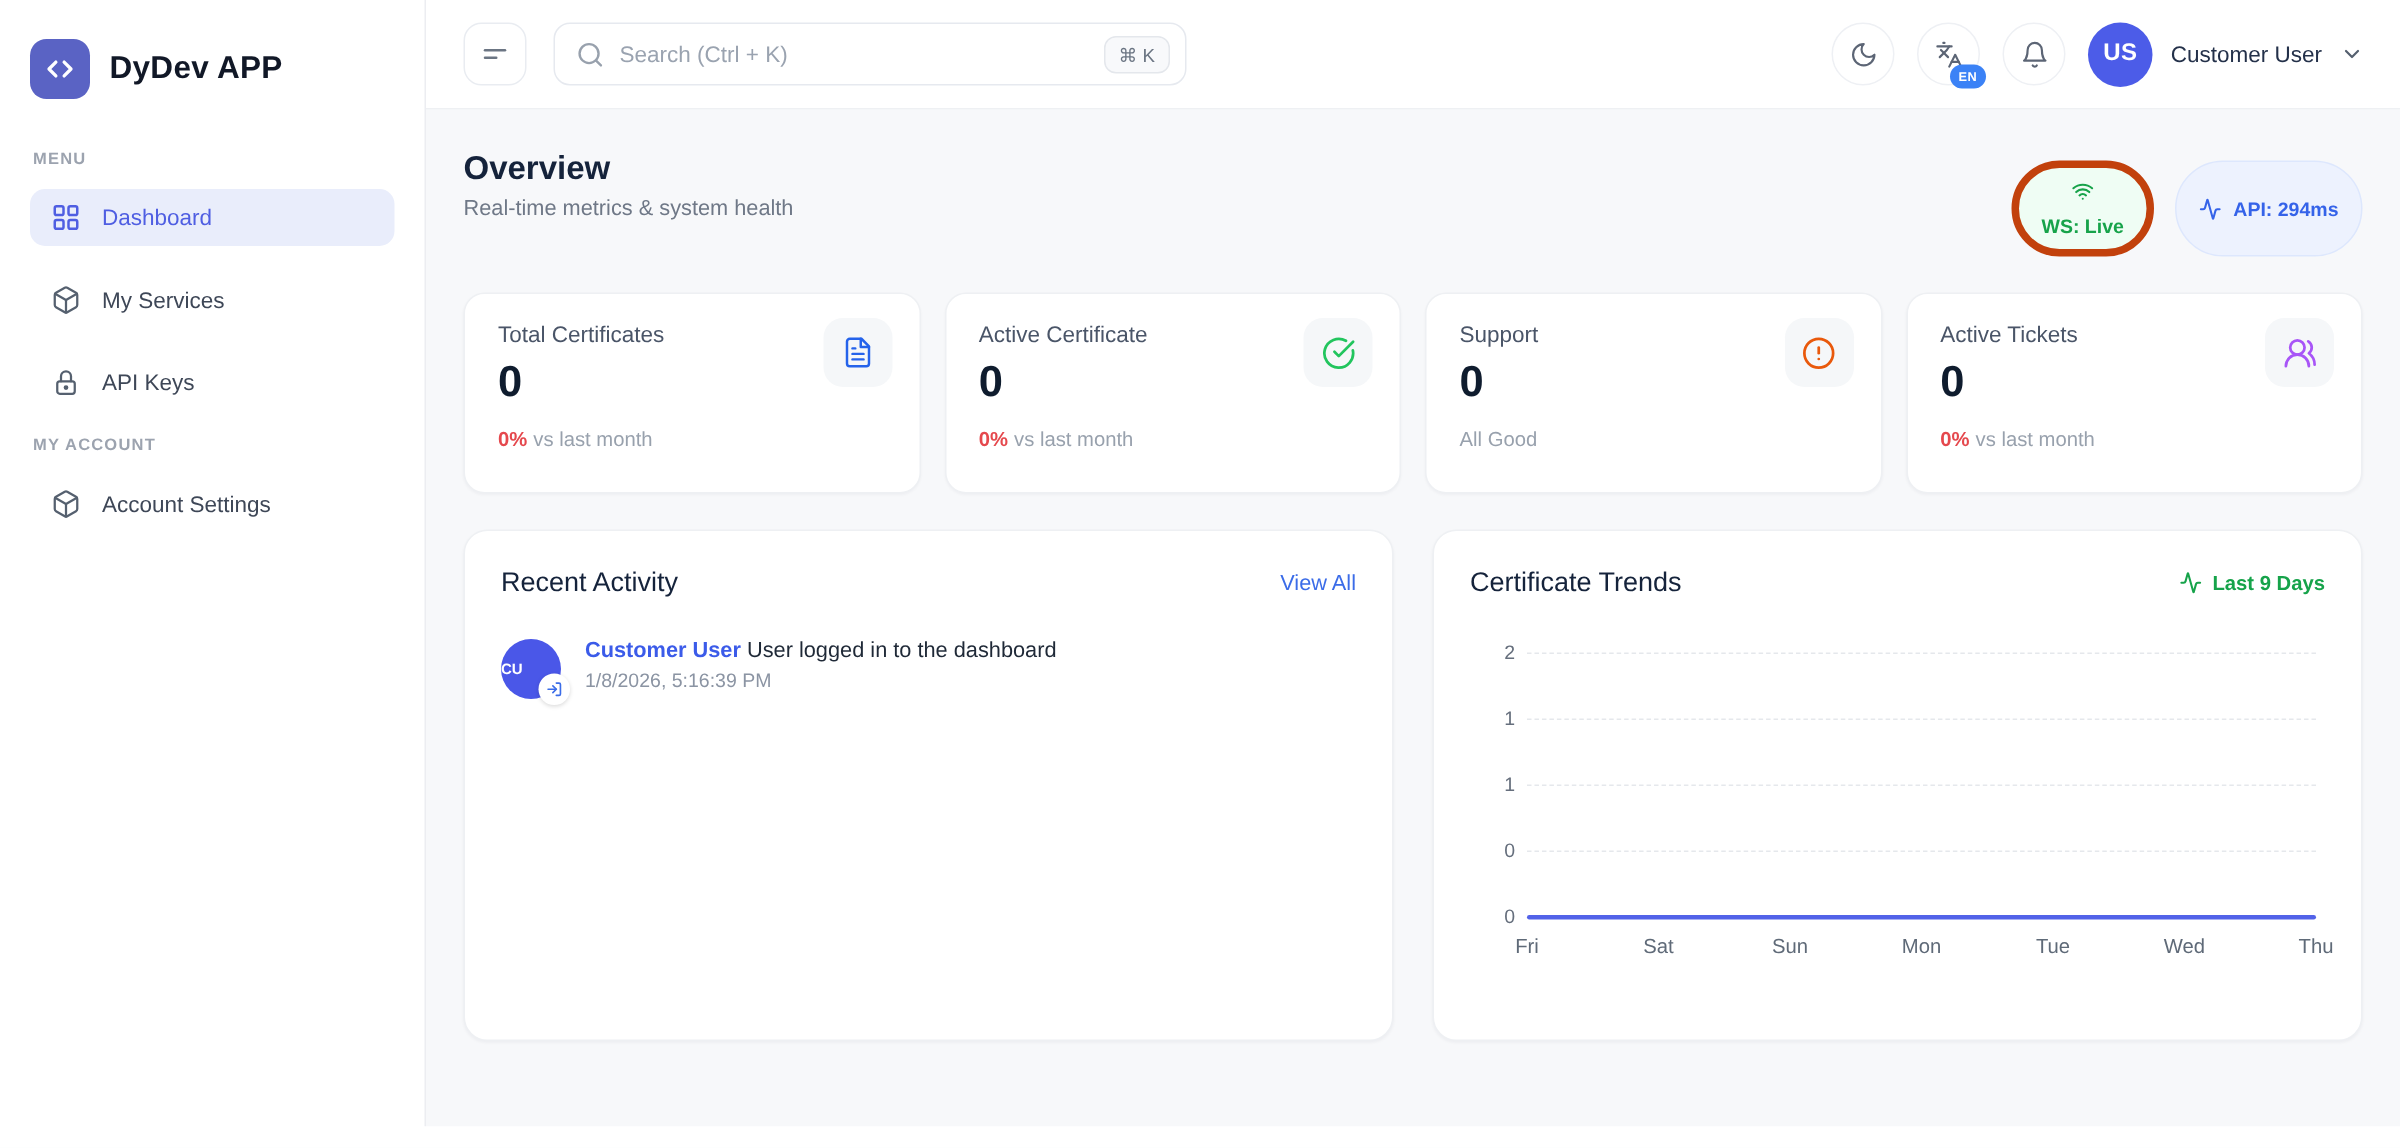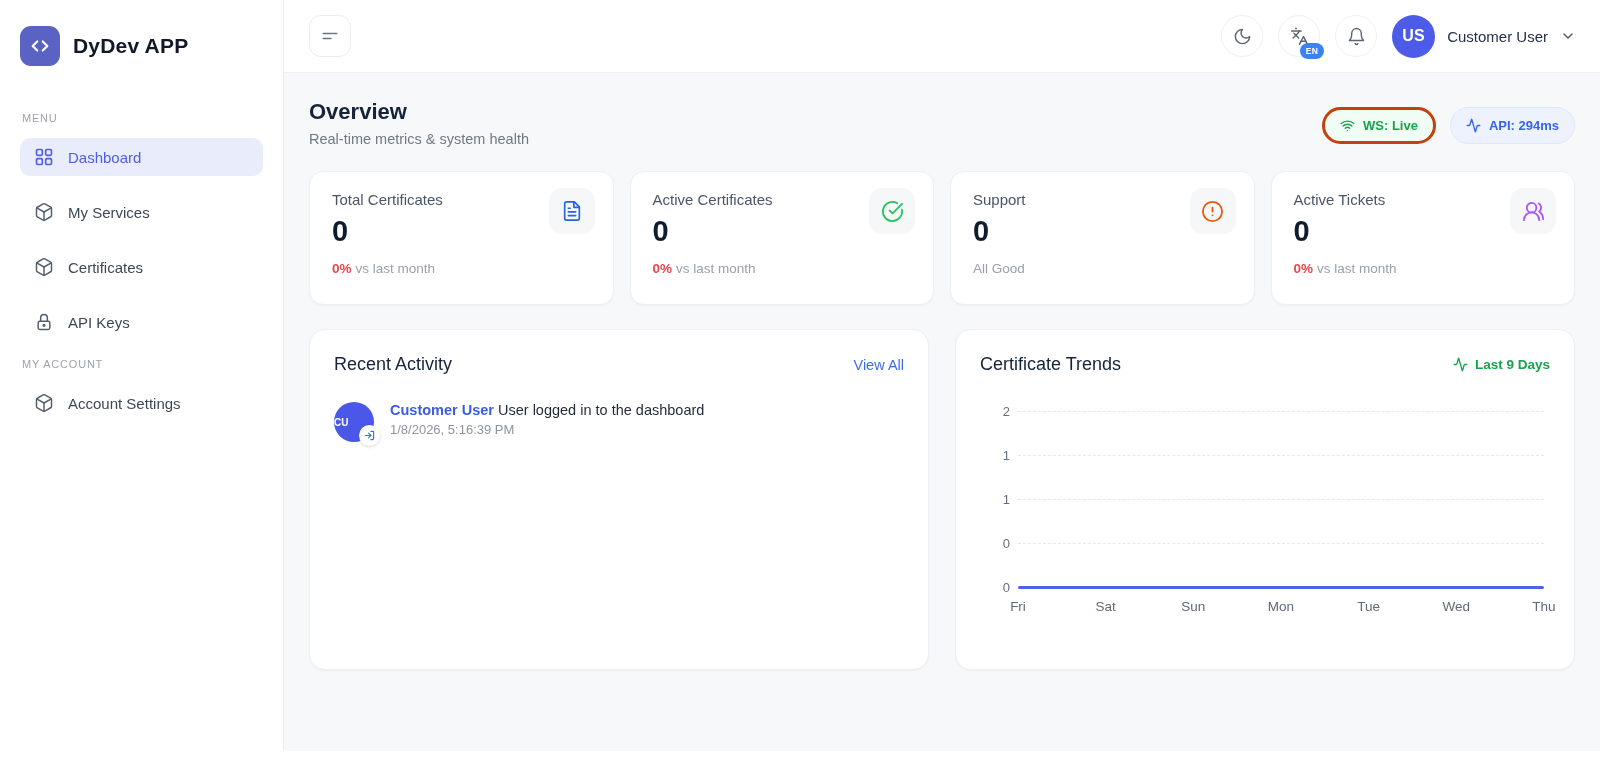--- a/index.html
+++ b/index.html
@@ -4,21 +4,21 @@
 <style>
   * { margin:0; padding:0; box-sizing:border-box; }
   html,body { width:1600px; height:765px; background:#ffffff; font-family:"Liberation Sans","DejaVu Sans",sans-serif; }
   .app { display:flex; width:1600px; height:751px; overflow:hidden; }
 
   
   .sidebar { width:284px; min-width:284px; background:#ffffff; border-right:1px solid #ecedf1; padding:20px 20px 0 20px; }
   .logo-row { display:flex; align-items:center; gap:13px; padding:6px 0 26px 0; }
   .logo-box { width:40px; height:40px; border-radius:11px; background:#5a63c4; display:flex; align-items:center; justify-content:center; color:#fff; }
   .app-title { font-size:21px; font-weight:800; color:#111827; letter-spacing:.2px; }
-  .section-label { font-size:11px; font-weight:400; letter-spacing:.8px; color:#9ca3af; margin:20px 0 14px 2px; }
+  .section-label { font-size:11px; font-weight:700; letter-spacing:.8px; color:#9ca3af; margin:8px 0 14px 2px; }
   .nav-item { display:flex; align-items:center; gap:14px; height:38px; padding:0 14px; border-radius:10px; color:#3e4757; font-size:15px; font-weight:500; cursor:pointer; margin-bottom:17px; }
   .nav-item .nv-icon { color:#55606f; display:flex; }
   .nav-item.active { background:#e9edfb; color:#4f5ee2; }
   .nav-item.active .nv-icon { color:#4f5ee2; }
   .sidebar .account-label { margin-top:12px; }
 
   
   .main-col { flex:1; display:flex; flex-direction:column; background:#f7f8fa; }
   .topbar { height:73px; background:#ffffff; border-bottom:1px solid #eef0f3; display:flex; align-items:center; padding:0 24px 0 25px; gap:18px; }
   .icon-sq-btn { width:42px; height:42px; border:1px solid #e9ecf1; border-radius:12px; background:#fff; display:flex; align-items:center; justify-content:center; color:#6b7583; cursor:pointer; }
@@ -33,21 +33,21 @@
   .avatar { width:43px; height:43px; border-radius:50%; background:#4c5ce8; color:#fff; font-size:16px; font-weight:700; display:flex; align-items:center; justify-content:center; letter-spacing:.3px; }
   .user-name { font-size:15px; color:#24314a; font-weight:500; }
   .chev { color:#55606f; display:flex; }
 
   .content { flex:1; padding:26px 25px 0 25px; overflow:hidden; }
   .page-head { display:flex; align-items:flex-start; justify-content:space-between; margin-bottom:24px; }
   .page-title { font-size:22px; font-weight:800; color:#15233b; margin-bottom:6px; }
   .page-sub { font-size:14.5px; color:#6f7887; }
   .head-badges { display:flex; gap:14px; margin-top:8px; }
   .pill { display:flex; align-items:center; gap:8px; border-radius:999px; padding:8px 15px; font-size:13px; font-weight:600; }
-  .pill.ws { background:#effdf4; border:3px solid #c2410c; color:#17a34a; }
+  .pill.ws { background:#effdf4; border:5px solid #c2410c; color:#17a34a;flex-direction:column; }
   .pill.api { background:#edf2fe; border:1px solid #dde7fd; color:#3563e9; }
 
   
   .stats-grid { display:grid; grid-template-columns:repeat(4,1fr); gap:16px; margin-bottom:24px; }
   .stat-card { background:#fff; border:1px solid #eef0f3; border-radius:14px; padding:19px 22px 18px 22px; box-shadow:0 1px 2px rgba(16,24,40,.04); height:134px; position:relative; }
   .stat-title { font-size:15px; color:#4a5568; font-weight:500; }
   .stat-value { font-size:29px; font-weight:800; color:#0f1c2e; margin-top:7px; }
   .stat-foot { font-size:13.5px; color:#98a1ad; margin-top:13px; }
   .stat-foot .delta { color:#e5484d; font-weight:700; margin-right:4px; }
   .icon-box { position:absolute; top:16px; right:18px; width:46px; height:46px; border-radius:13px; background:#f5f7f9; display:flex; align-items:center; justify-content:center; }
@@ -111,30 +111,20 @@
       <span class="nv-icon">
         <svg width="20" height="20" viewBox="0 0 24 24" fill="none" stroke="currentColor" stroke-width="1.8" stroke-linecap="round" stroke-linejoin="round">
             <path d="M21 16V8a2 2 0 0 0-1-1.73l-7-4a2 2 0 0 0-2 0l-7 4A2 2 0 0 0 3 8v8a2 2 0 0 0 1 1.73l7 4a2 2 0 0 0 2 0l7-4A2 2 0 0 0 21 16z"></path>
             <path d="M3.27 6.96 12 12.01l8.73-5.05"></path>
             <path d="M12 22.08V12"></path>
           </svg>
       </span>
       <span>My Services</span>
     </div>
 
-    <div class="nav-item">
-      <span class="nv-icon">
-        <svg width="20" height="20" viewBox="0 0 24 24" fill="none" stroke="currentColor" stroke-width="1.8" stroke-linecap="round" stroke-linejoin="round">
-            <path d="M21 16V8a2 2 0 0 0-1-1.73l-7-4a2 2 0 0 0-2 0l-7 4A2 2 0 0 0 3 8v8a2 2 0 0 0 1 1.73l7 4a2 2 0 0 0 2 0l7-4A2 2 0 0 0 21 16z"></path>
-            <path d="M3.27 6.96 12 12.01l8.73-5.05"></path>
-            <path d="M12 22.08V12"></path>
-          </svg>
-      </span>
-      <span>Certificates</span>
-    </div>
 
     <div class="nav-item">
       <span class="nv-icon">
         <svg width="20" height="20" viewBox="0 0 24 24" fill="none" stroke="currentColor" stroke-width="1.8" stroke-linecap="round" stroke-linejoin="round">
             <rect x="5" y="11" width="14" height="10" rx="2"></rect>
             <path d="M8 11V7a4 4 0 0 1 8 0v4"></path>
             <circle cx="12" cy="16" r="1"></circle>
           </svg>
       </span>
       <span>API Keys</span>
@@ -161,20 +151,30 @@
     <header class="topbar">
       <button class="icon-sq-btn">
         <span style="display:flex">
           <svg width="20" height="20" viewBox="0 0 24 24" fill="none" stroke="currentColor" stroke-width="2" stroke-linecap="round">
               <line x1="4" y1="9" x2="20" y2="9"></line>
               <line x1="4" y1="15" x2="13" y2="15"></line>
             </svg>
         </span>
       </button>
 
+      <div class="search-box">
+        <span style="display:flex">
+          <svg width="19" height="19" viewBox="0 0 24 24" fill="none" stroke="currentColor" stroke-width="2" stroke-linecap="round">
+              <circle cx="11" cy="11" r="8"></circle>
+              <path d="m21 21-4.3-4.3"></path>
+            </svg>
+        </span>
+        <input type="text" placeholder="Search (Ctrl + K)" style="">
+        <span class="kbd">⌘ K</span>
+      </div>
 
       <div class="topbar-right">
         <button class="round-btn">
           <span style="display:flex">
             <svg width="19" height="19" viewBox="0 0 24 24" fill="none" stroke="currentColor" stroke-width="1.8" stroke-linecap="round" stroke-linejoin="round">
                 <path d="M12 3a6 6 0 0 0 9 9 9 9 0 1 1-9-9Z"></path>
               </svg>
           </span>
         </button>
 
@@ -254,21 +254,21 @@
                 <path d="M14.5 2H6a2 2 0 0 0-2 2v16a2 2 0 0 0 2 2h12a2 2 0 0 0 2-2V7.5L14.5 2z"></path>
                 <polyline points="14 2 14 8 20 8"></polyline>
                 <line x1="16" y1="13" x2="8" y2="13"></line>
                 <line x1="16" y1="17" x2="8" y2="17"></line>
                 <line x1="10" y1="9" x2="8" y2="9"></line>
               </svg>
           </div>
         </div>
 
         <div class="stat-card">
-          <div class="stat-title">Active Certificates</div>
+          <div class="stat-title">Active Certificate</div>
           <div class="stat-value">0</div>
           <div class="stat-foot"><span class="delta">0%</span><span>vs last month</span></div>
           <div class="icon-box ic-green">
             <svg width="23" height="23" viewBox="0 0 24 24" fill="none" stroke="currentColor" stroke-width="1.9" stroke-linecap="round" stroke-linejoin="round">
                 <path d="M21.801 10A10 10 0 1 1 17 3.335"></path>
                 <path d="m9 11 3 3L22 4"></path>
               </svg>
           </div>
         </div>
 

